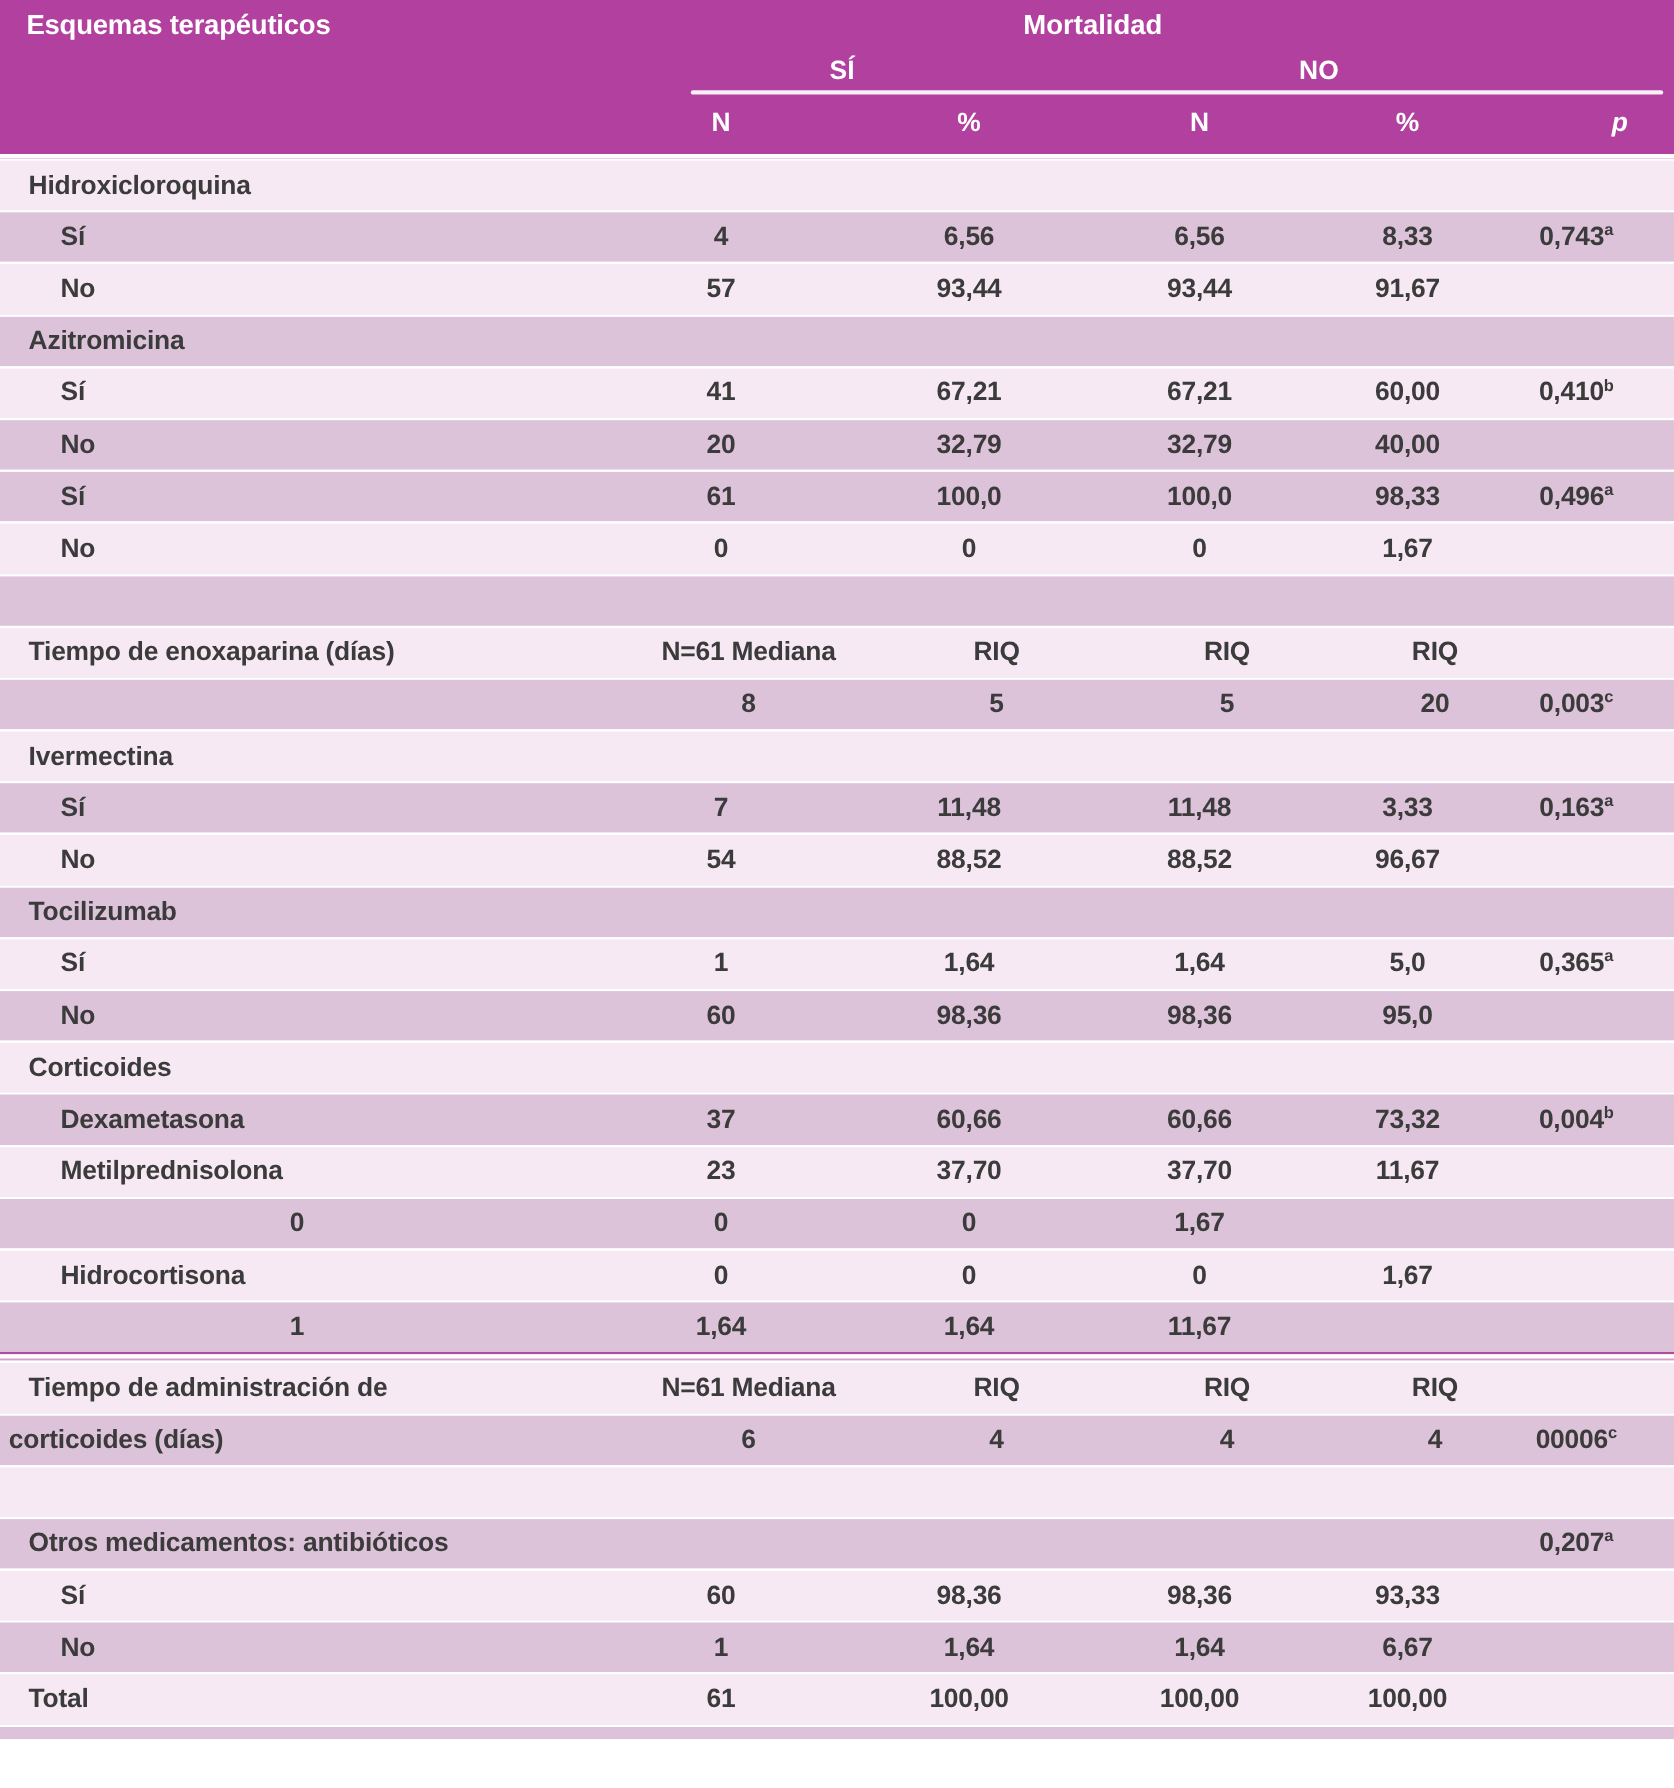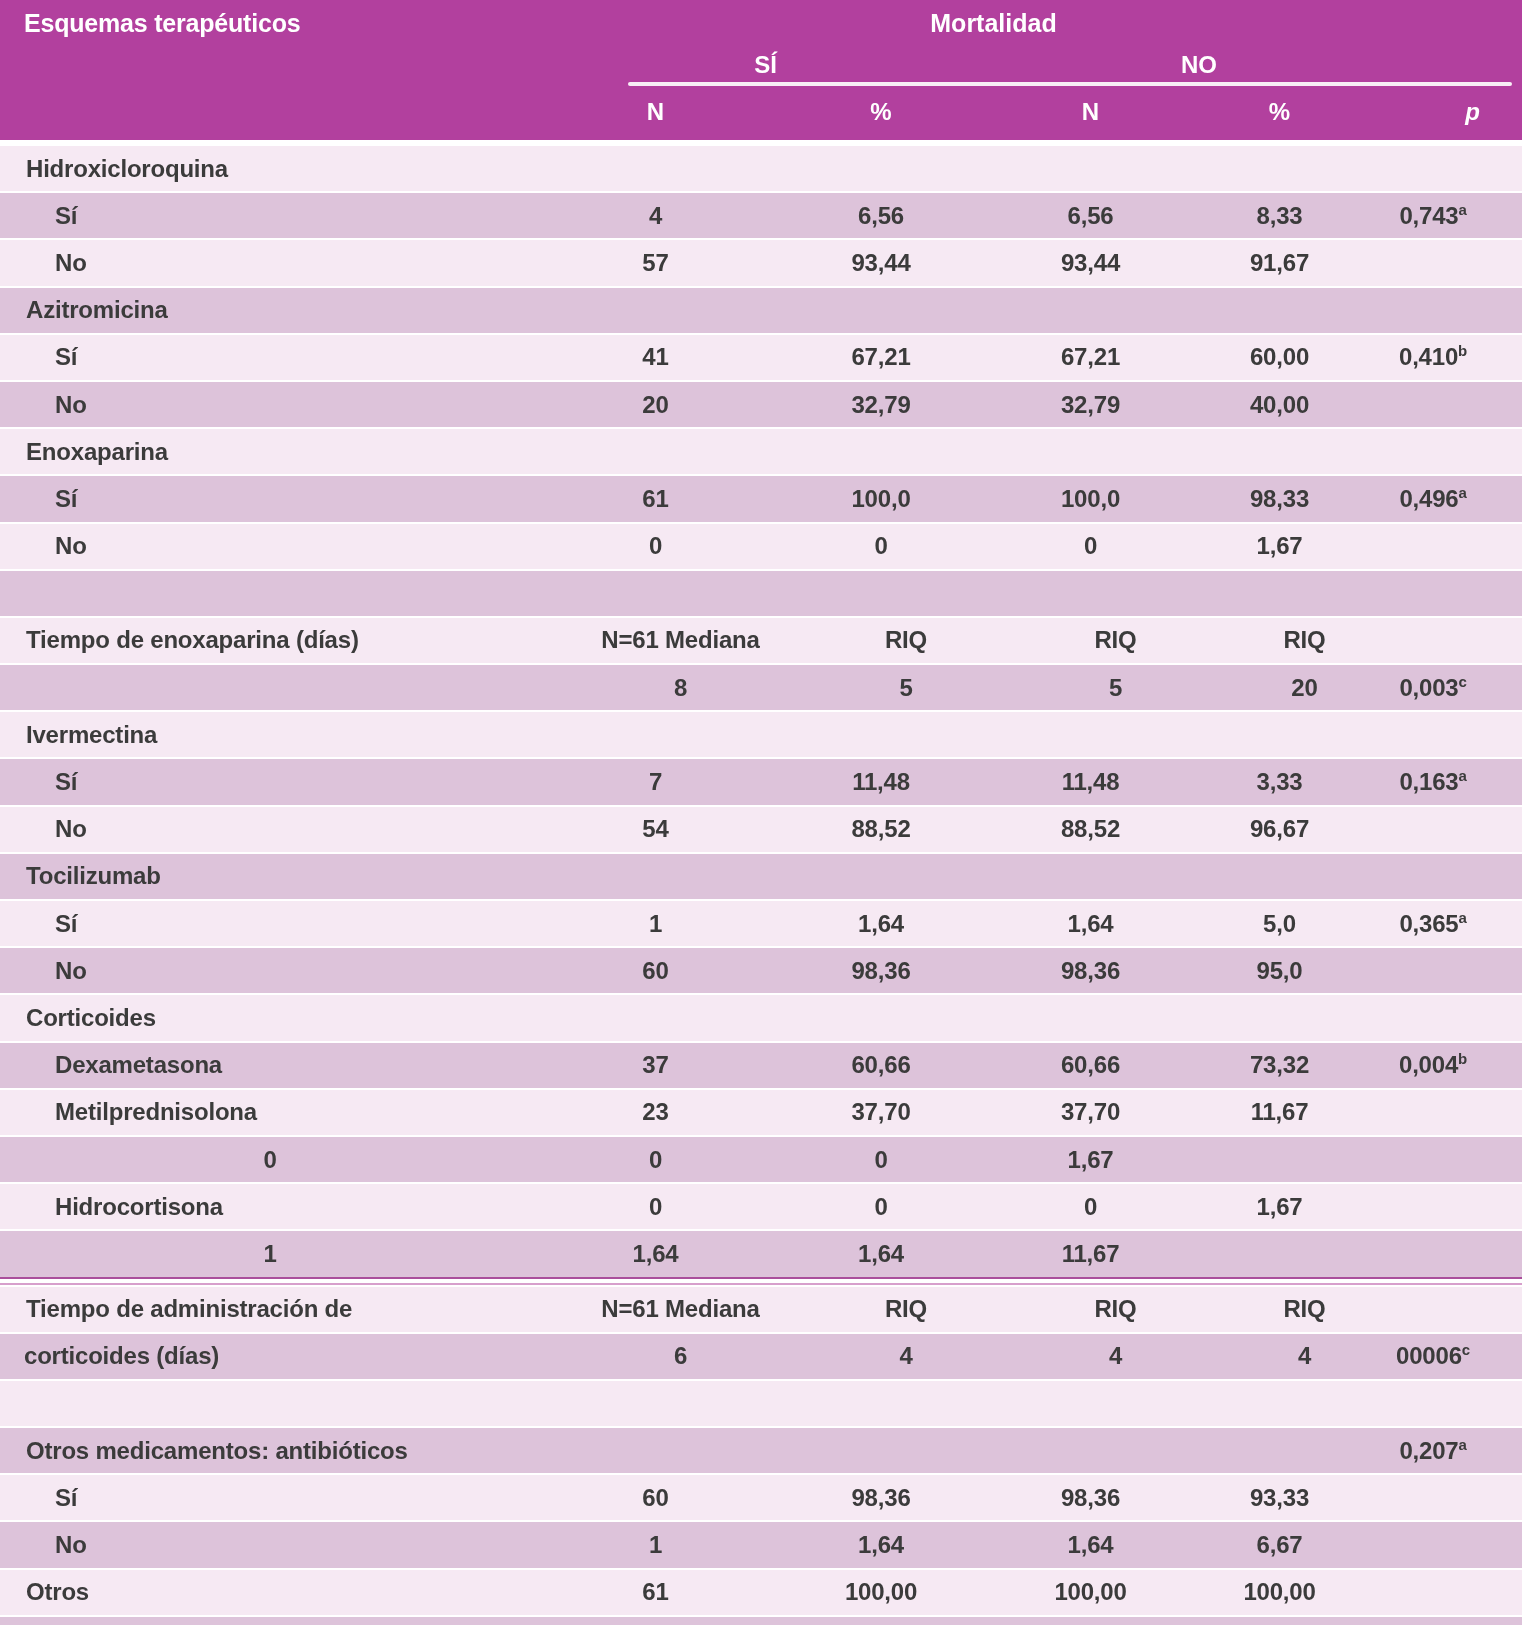--- a/index.html
+++ b/index.html
@@ -44,21 +44,21 @@
     font-size:24px;
     letter-spacing:-.2px;
   }
   .row.light{background:var(--row-light,#f6e9f3);}
   .row.dark{background:var(--row-dark,#ddc3da);}
   .cell{white-space:nowrap;}
   .cell.val{text-align:center;}
   .cell.pv{text-align:center;padding-right:25px;}
   .cell.pv sup{font-size:15px;line-height:0;}
   .row.group .lbl,.row.measure .lbl,.row.total .lbl{padding-left:26px;}
-  .row.values .lbl{padding-left:24px;}
+  .row.values .lbl{padding-left:8px;}
   .row.sub .lbl{padding-left:55px;}
   .row.shift .val{transform:translateX(25px);}
   
   #section-rule{
     height:4px;background:#ffffff;
     border-top:2px solid #aa4f9c;
     border-bottom:2px solid #d79fcc;
   }
   #bottom-strip{
     height:13px;box-sizing:border-box;
@@ -135,28 +135,20 @@
         <div class="cell pv"><span>0,410</span><sup>b</sup></div>
       </div>
       <div class="row dark sub">
         <div class="cell lbl">No</div>
         <div class="cell val">20</div>
         <div class="cell val">32,79</div>
         <div class="cell val">32,79</div>
         <div class="cell val">40,00</div>
         <div class="cell pv"></div>
       </div>
-      <div class="row light group">
-        <div class="cell lbl">Enoxaparina</div>
-        <div class="cell val"></div>
-        <div class="cell val"></div>
-        <div class="cell val"></div>
-        <div class="cell val"></div>
-        <div class="cell pv"></div>
-      </div>
       <div class="row dark sub">
         <div class="cell lbl">Sí</div>
         <div class="cell val">61</div>
         <div class="cell val">100,0</div>
         <div class="cell val">100,0</div>
         <div class="cell val">98,33</div>
         <div class="cell pv"><span>0,496</span><sup>a</sup></div>
       </div>
       <div class="row light sub">
         <div class="cell lbl">No</div>
@@ -327,21 +319,21 @@
       </div>
       <div class="row dark sub">
         <div class="cell lbl">No</div>
         <div class="cell val">1</div>
         <div class="cell val">1,64</div>
         <div class="cell val">1,64</div>
         <div class="cell val">6,67</div>
         <div class="cell pv"></div>
       </div>
       <div class="row light total">
-        <div class="cell lbl">Otros</div>
+        <div class="cell lbl">Total</div>
         <div class="cell val">61</div>
         <div class="cell val">100,00</div>
         <div class="cell val">100,00</div>
         <div class="cell val">100,00</div>
         <div class="cell pv"></div>
       </div>
     </div>
 
   <div id="bottom-strip"></div>
 </div>

